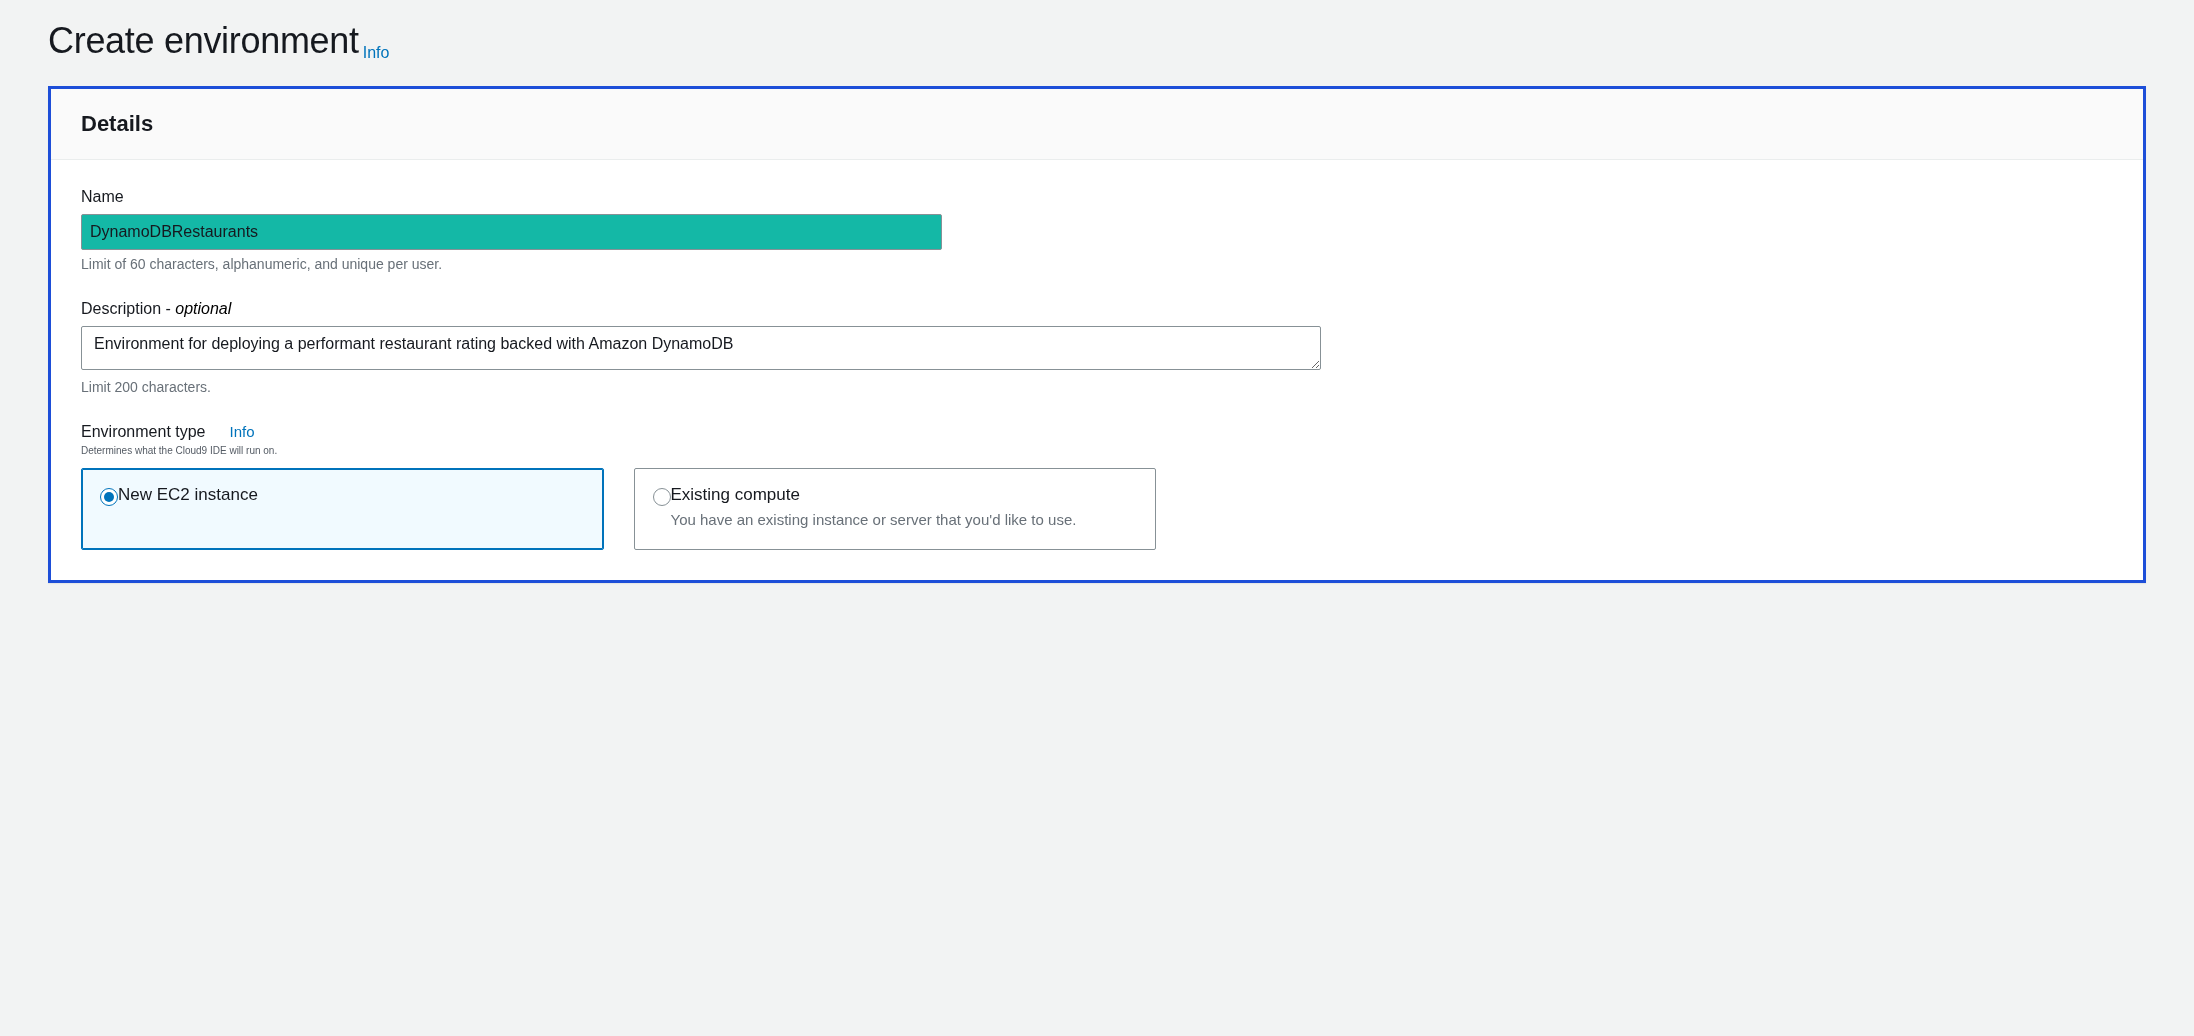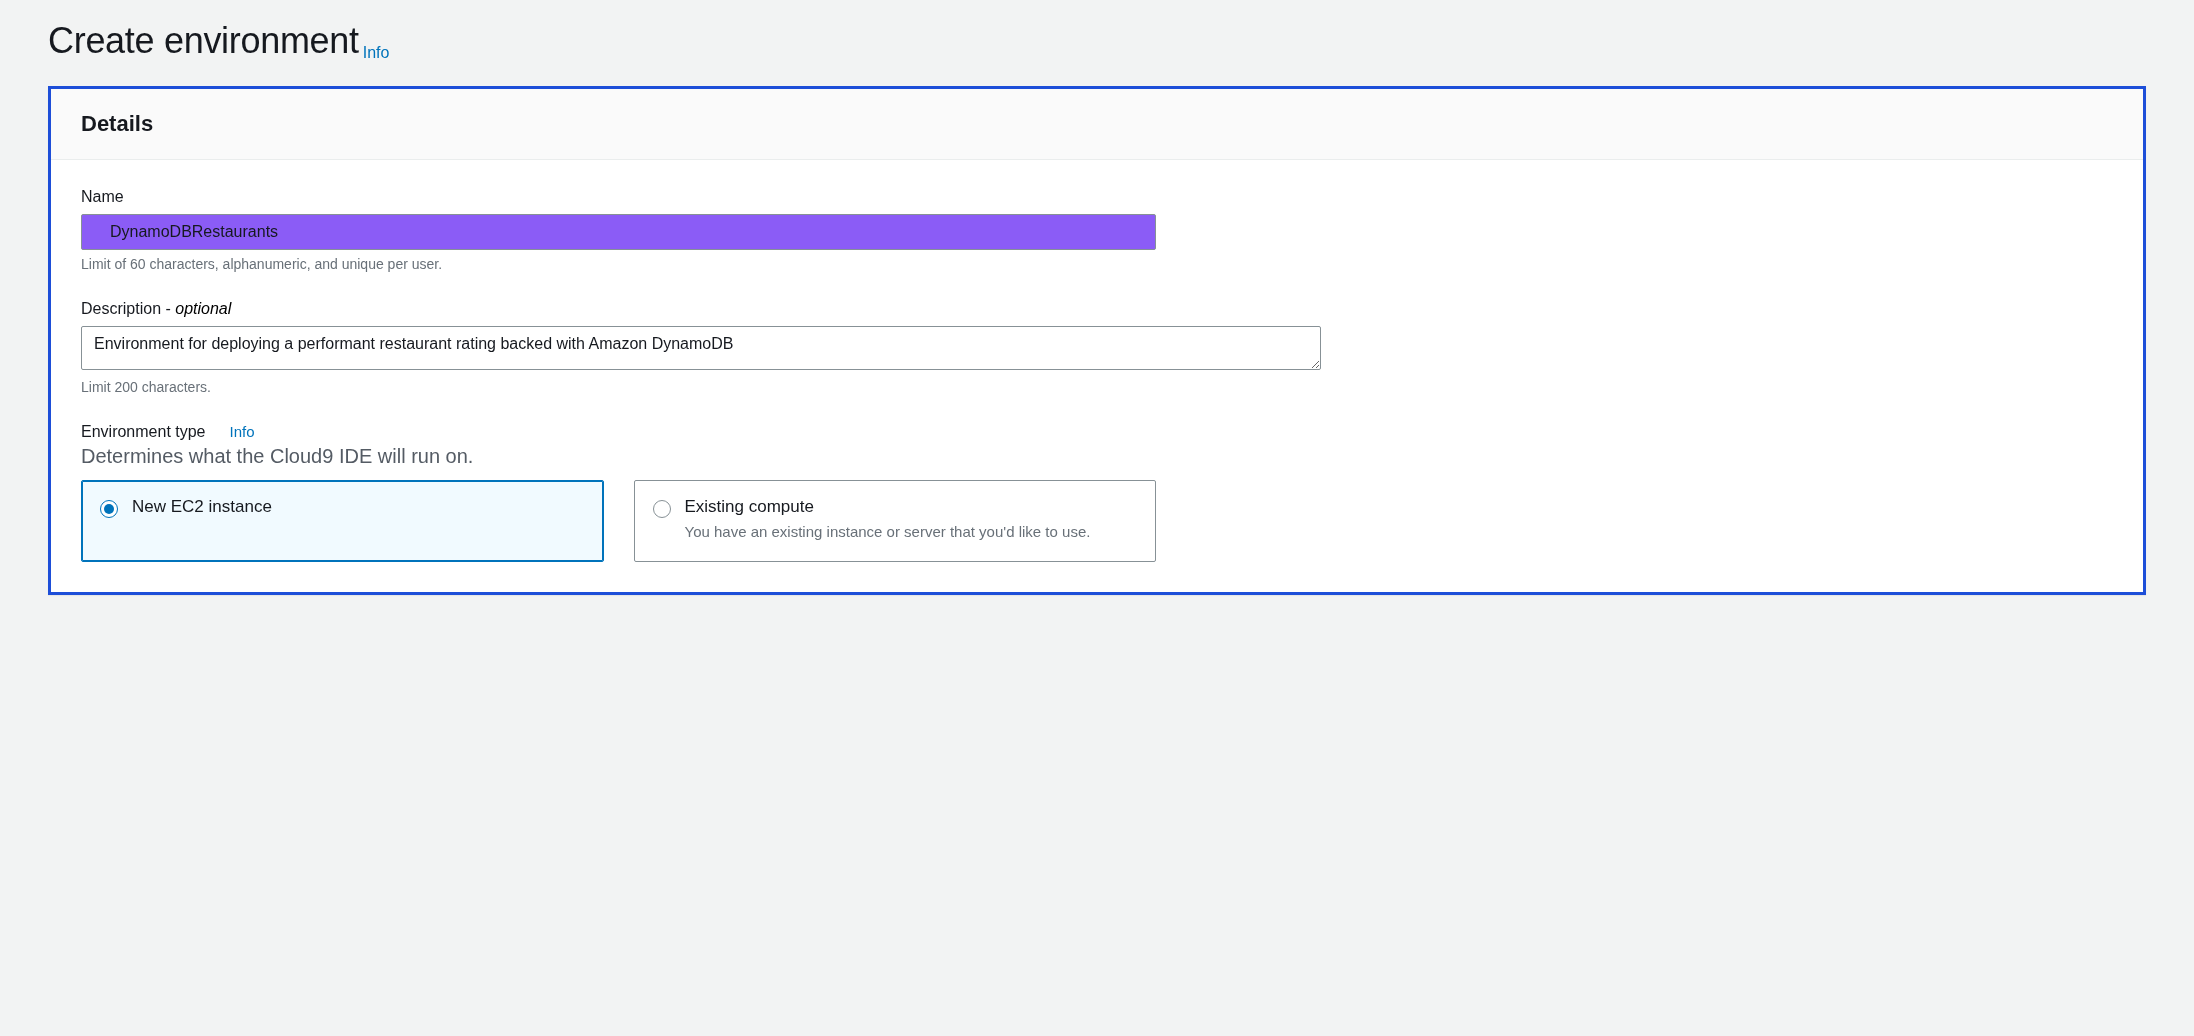--- a/index.html
+++ b/index.html
@@ -69,32 +69,32 @@
       font-style: italic;
       color: #000000;
     }
     .field-label-row {
       display: flex;
       align-items: baseline;
       gap: 24px;
       margin-bottom: 4px;
     }
     .field-sublabel {
-      font-size: 20px;
+      font-size: 10px;
       color: #545b64;
       margin-bottom: 12px;
     }
     .text-input {
-      width: 1075px;
+      width: 861px;
       max-width: 100%;
-      padding: 8px 28px;
+      padding: 8px 8px;
       font-size: 16px;
       border: 1px solid #879196;
       border-radius: 2px;
-      background: #8b5cf6;
+      background: #14b8a6;
       color: #16191f;
       font-family: inherit;
     }
     .textarea-input {
       width: 1240px;
       max-width: 100%;
       padding: 8px 12px;
       font-size: 16px;
       border: 1px solid #879196;
       border-radius: 2px;
@@ -114,21 +114,20 @@
       gap: 30px;
       width: 1075px;
       max-width: 100%;
     }
     .tile {
       flex: 1;
       border: 1px solid #879196;
       border-radius: 2px;
       padding: 16px 18px 18px 18px;
       display: flex;
-      gap: 14px;
       cursor: pointer;
       background: #ffffff;
     }
     .tile.selected {
       border: 1px solid #0073bb;
       background: #f1faff;
       box-shadow: 0 0 0 1px #0073bb inset;
     }
     .radio-outer {
       flex-shrink: 0;

